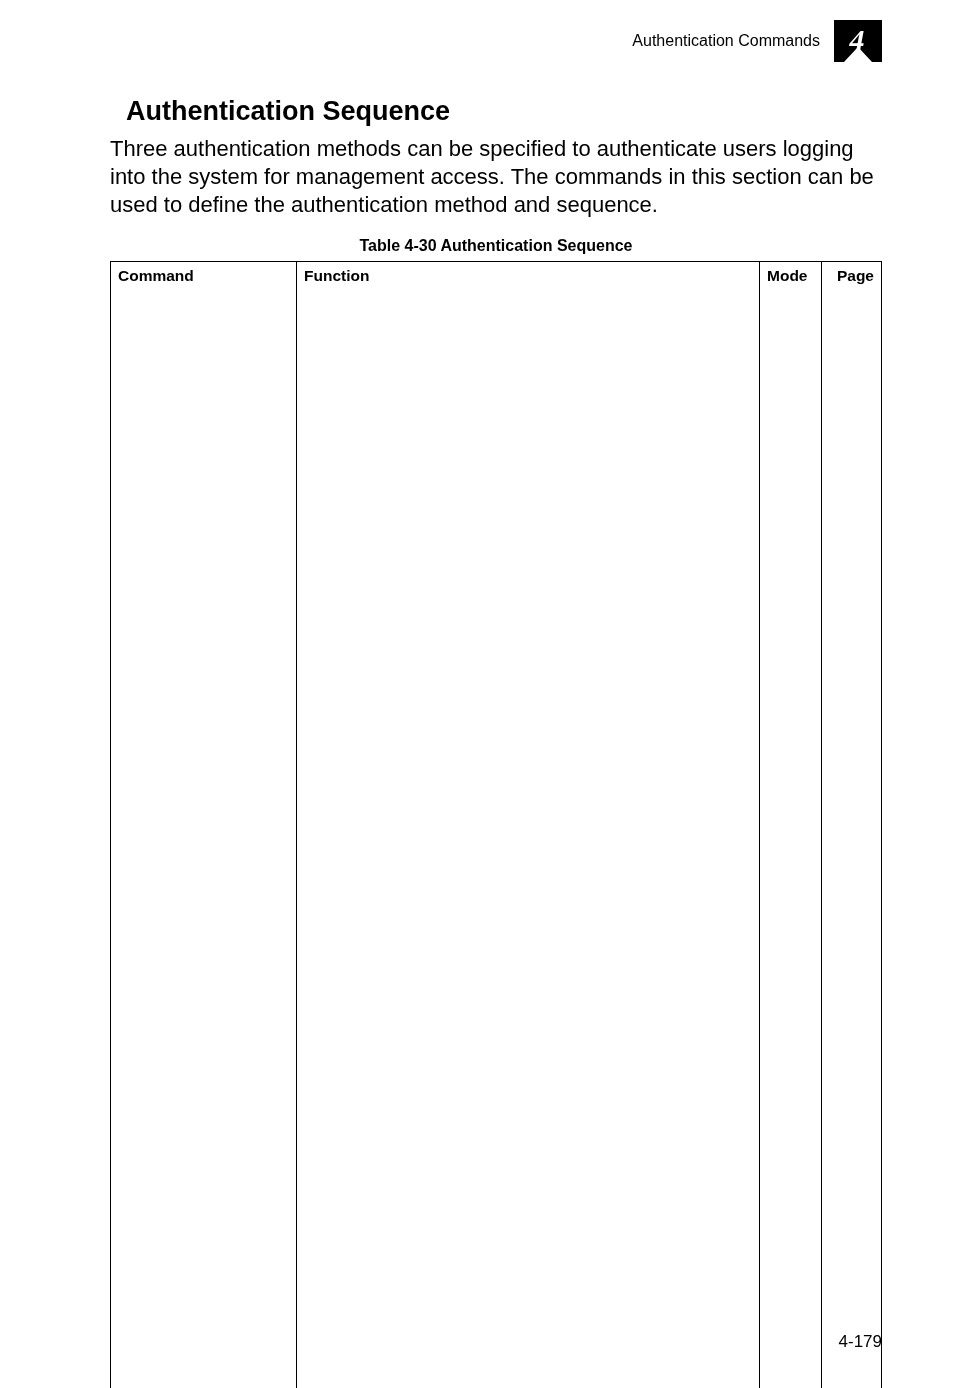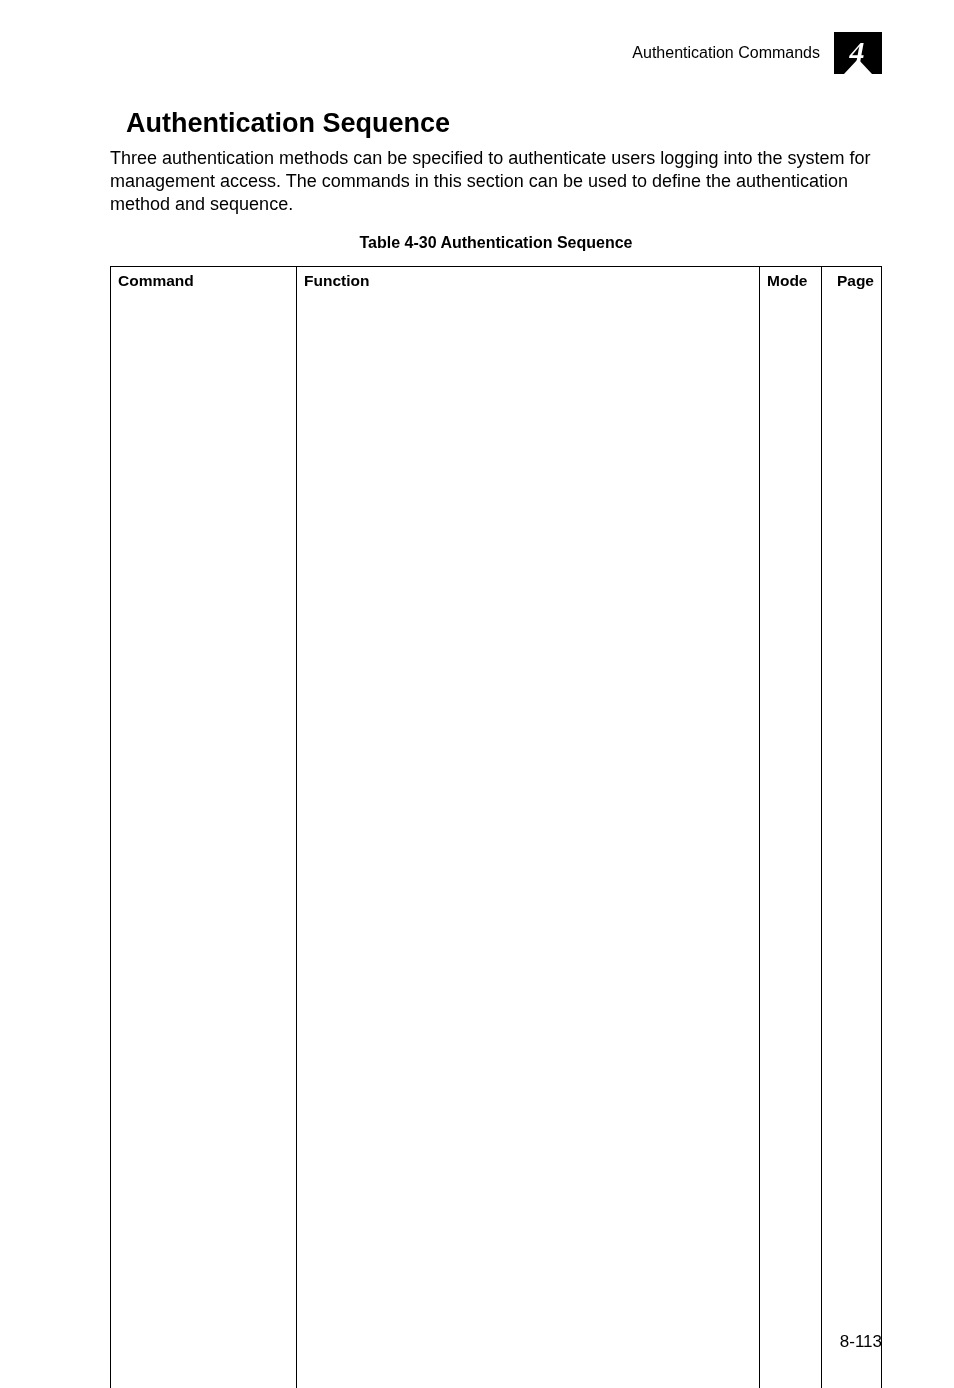--- a/index.html
+++ b/index.html
@@ -7,21 +7,21 @@
     margin: 0;
     padding: 0;
     background: #ffffff;
     font-family: Arial, Helvetica, sans-serif;
     color: #000;
     width: 954px;
   }
   .page {
     width: 954px;
     height: 1388px;
-    padding: 32px 72px 40px 110px;
+    padding: 20px 72px 40px 110px;
     position: relative;
   }
   .running-header {
     display: flex;
     justify-content: flex-end;
     align-items: center;
     gap: 14px;
     margin-bottom: 34px;
   }
   .running-header-text {
@@ -47,29 +47,29 @@
     z-index: 2;
     padding-bottom: 3px;
     padding-right: 2px;
   }
   h2.section-title {
     font-size: 27px;
     font-weight: bold;
     margin: 0 0 8px 16px;
   }
   p.body {
-    font-size: 18px;
+    font-size: 22px;
     line-height: 1.28;
     margin: 0 0 18px 0;
   }
   .table-caption {
     text-align: center;
     font-weight: bold;
     font-size: 16px;
-    margin: 10px 0 14px 0;
+    margin: 10px 0 6px 0;
   }
   table.auth-table {
     width: 100%;
     border-collapse: collapse;
     margin-bottom: 22px;
   }
   table.auth-table th, table.auth-table td {
     border: 1.2px solid #000;
     padding: 4px 7px;
     font-size: 15.5px;
@@ -114,14 +114,14 @@
       <tr>
         <th class="cmd">Command</th>
         <th>Function</th>
         <th class="mode">Mode</th>
         <th class="page">Page</th>
       </tr>
     </thead>
 
   </table>
 
-  <div class="page-num">8-113</div>
+  <div class="page-num">4-179</div>
 </div>
 
 </body></html>

